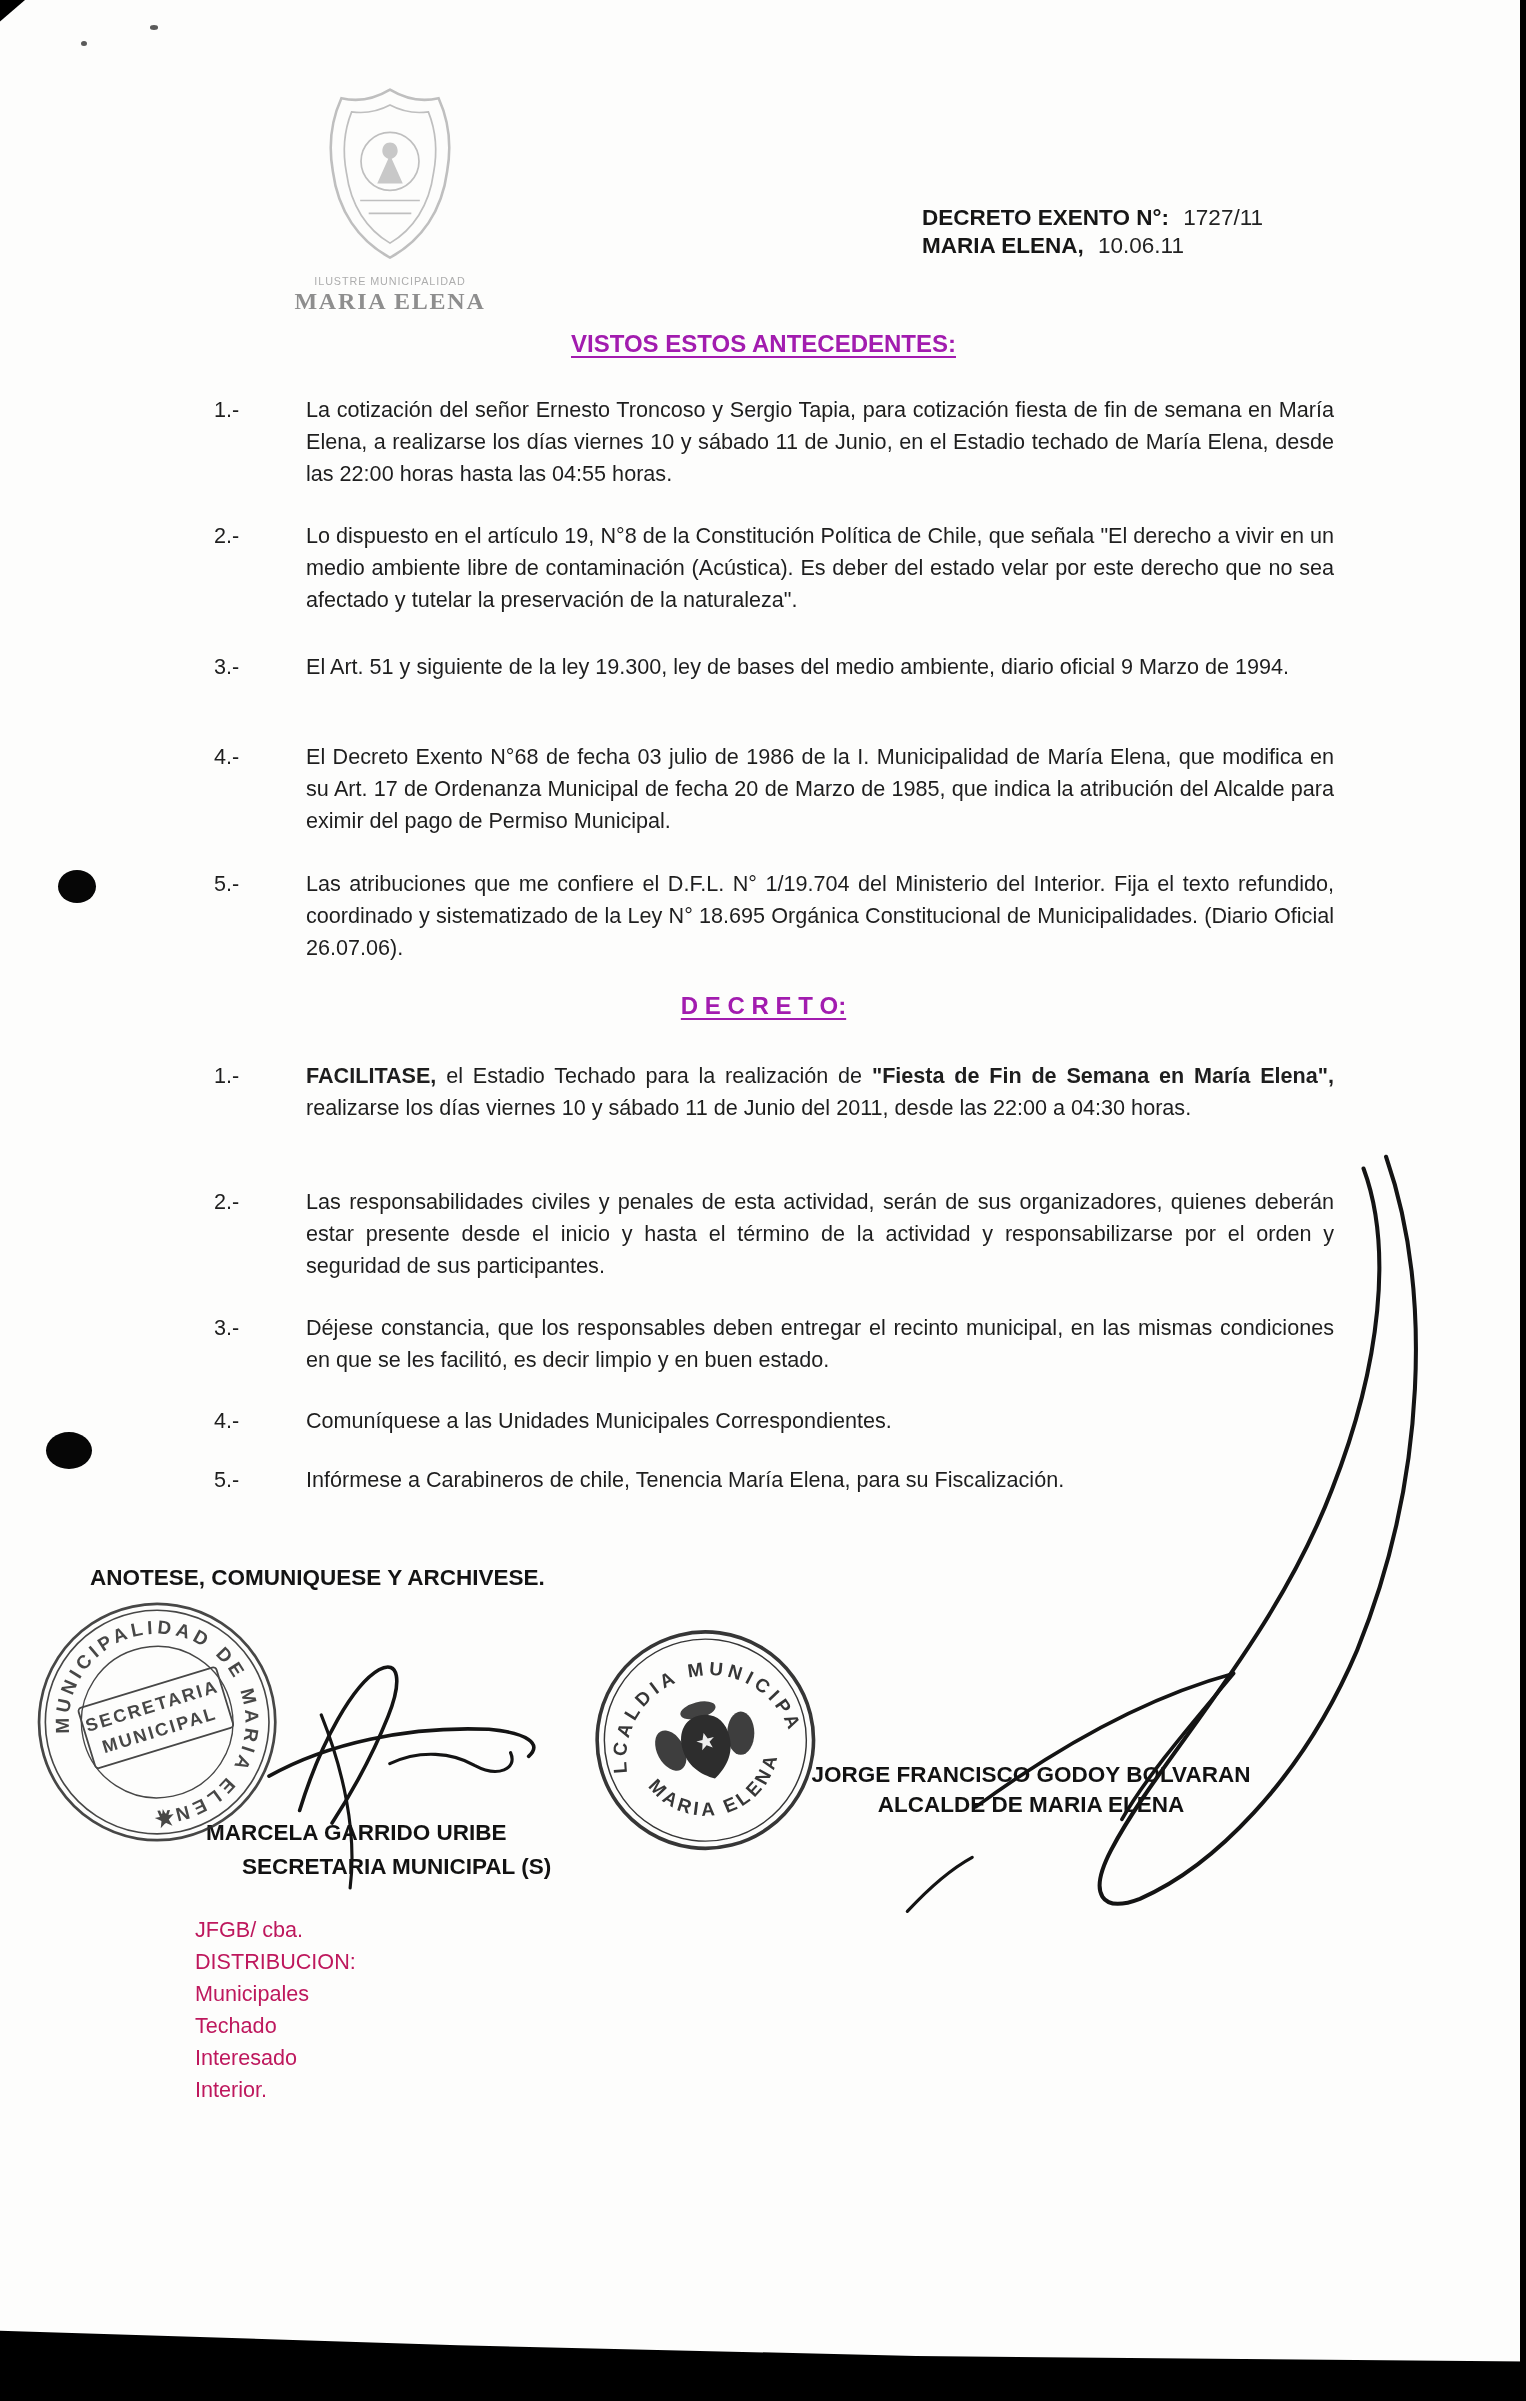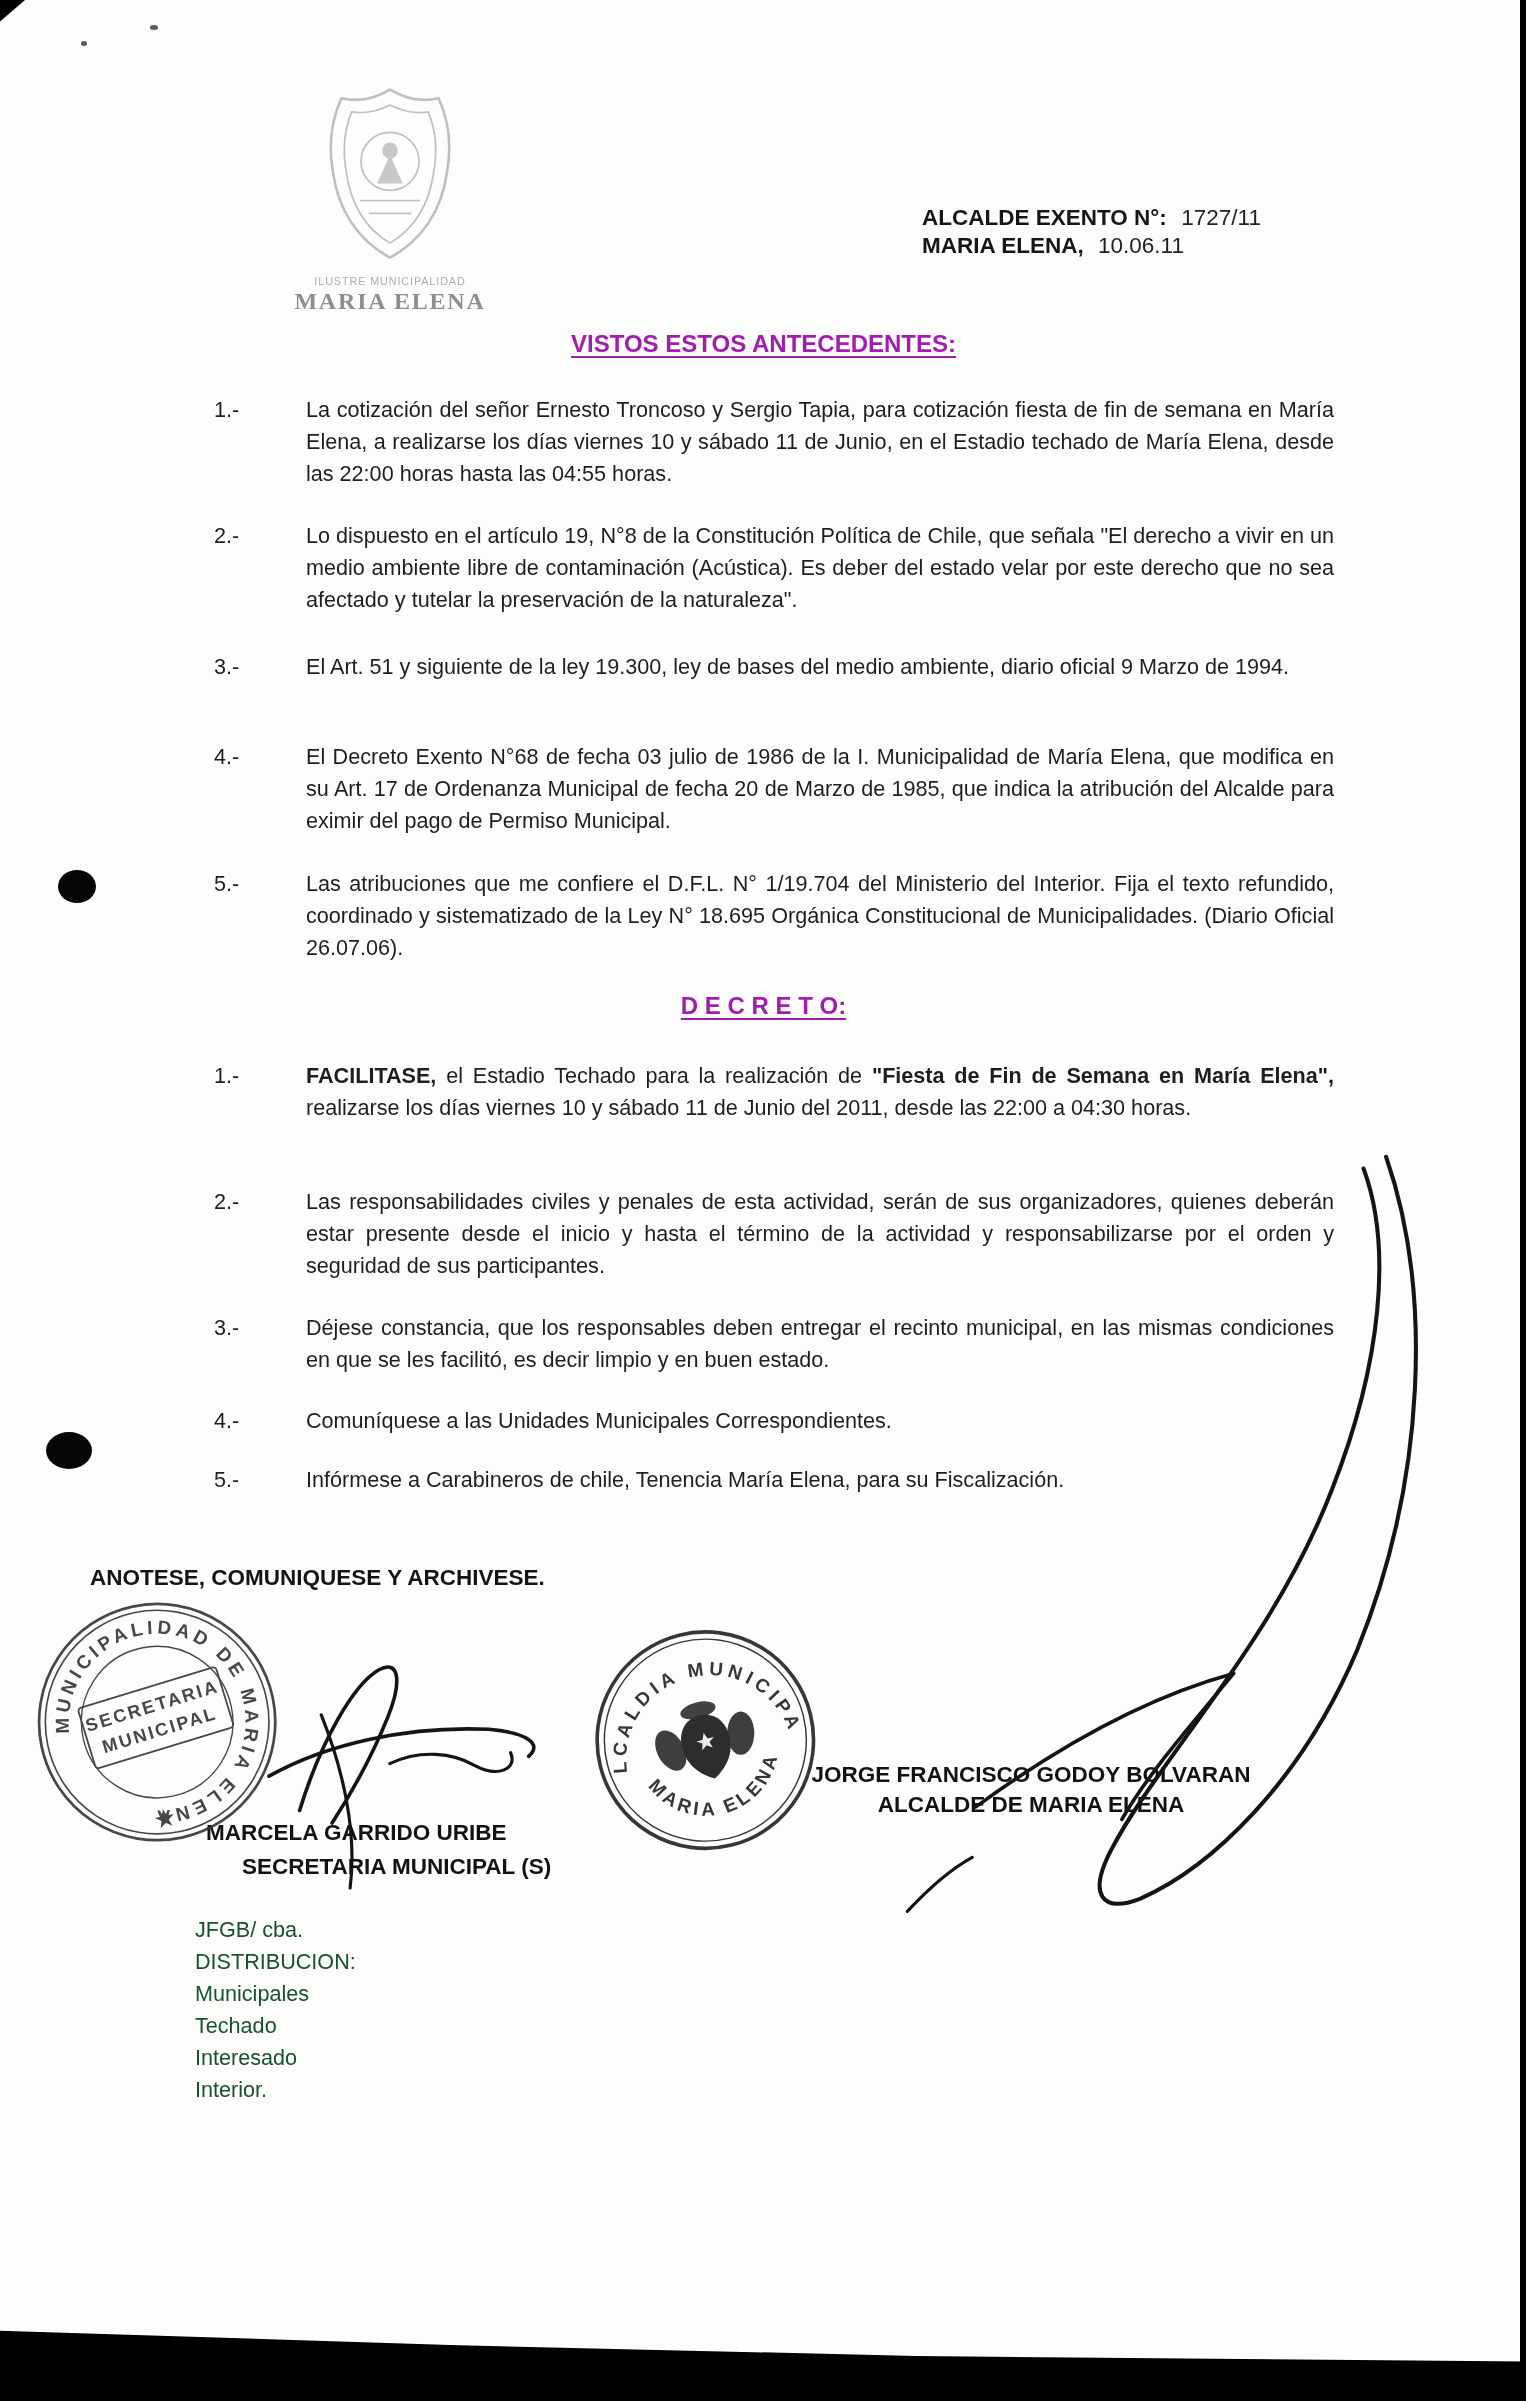--- a/index.html
+++ b/index.html
@@ -31,21 +31,21 @@
 
   .closing { position:absolute; left:90px; top:1565px; width:1437px; 
              font-weight:bold; font-size:22.5px; color:#141414; }
 
   .mayor { position:absolute; left:809px; top:1760px; width:444px; text-align:center;
            font-weight:bold; font-size:22.5px; line-height:30px; color:#121212; }
   .secretary { position:absolute; left:206px; top:1816px; font-weight:bold; font-size:22.5px;
                line-height:34px; color:#121212; }
   .secretary .stitle { margin-left:36px; }
 
-  .footer { position:absolute; left:195px; top:1914px; font-size:21.6px; line-height:32px; color:#14532d; }
+  .footer { position:absolute; left:195px; top:1914px; font-size:21.6px; line-height:32px; color:#be185d; }
 
   
   .overlay { position:absolute; left:0; top:0; pointer-events:none; }
   .punch { position:absolute; background:#060606; border-radius:50%; }
   .speck { position:absolute; background:#5a5a5a; border-radius:50%; }
   .edge-right { position:absolute; top:0; right:0; width:7.2px; height:100%; background:#000; }
   .edge-bottom { position:absolute; left:0; bottom:0; width:100%; height:90px; background:#000;
                  clip-path:polygon(0 22%, 30% 38%, 60% 50%, 100% 56%, 100% 100%, 0 100%); }
   .corner-tl { position:absolute; left:0; top:0; width:25px; height:21.6px; background:#000;
                clip-path:polygon(0 0, 100% 0, 0 100%); }
@@ -68,21 +68,21 @@
         <path d="M 60,138 L 130,138" stroke-width="2"></path>
         <path d="M 70,153 L 120,153" stroke-width="2"></path>
       </g>
     </svg>
     <div class="logo-sub">ILUSTRE MUNICIPALIDAD</div>
     <div class="logo-name">MARIA ELENA</div>
   </div>
 
   <div class="hdr">
     <div>
-      <span class="b">ALCALDE EXENTO N°:</span><span class="hdr-val">1727/11</span>
+      <span class="b">DECRETO EXENTO N°:</span><span class="hdr-val">1727/11</span>
     </div>
     <div>
       <span class="b">MARIA ELENA,</span><span class="hdr-val">10.06.11</span>
     </div>
   </div>
 
   <div class="h-center u" style="top:330px;">VISTOS ESTOS ANTECEDENTES:</div>
 
   <div class="itm" style="top:394px;">
     <span class="num">1.-</span>

